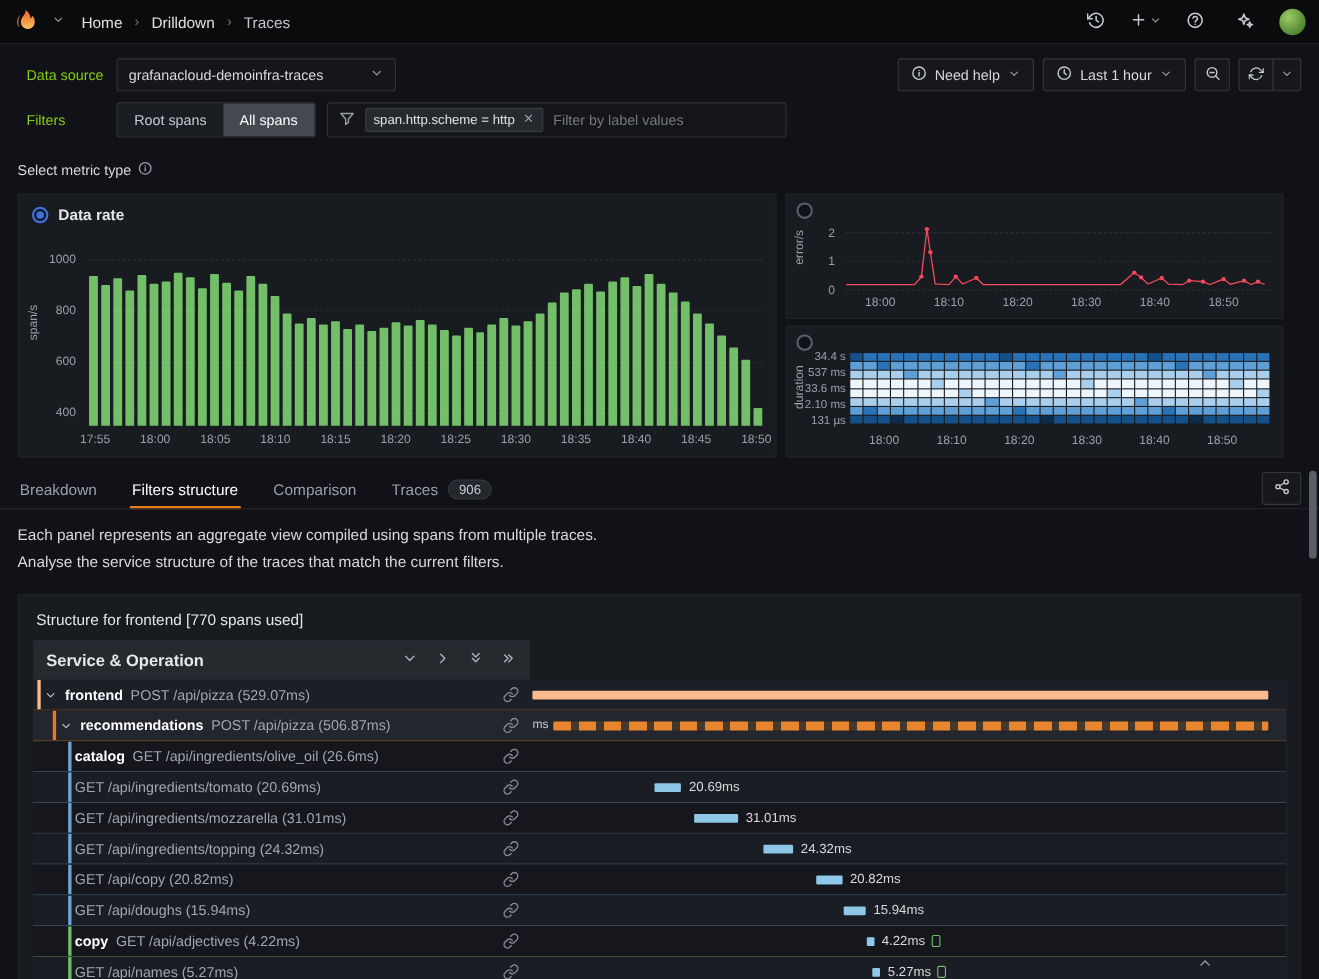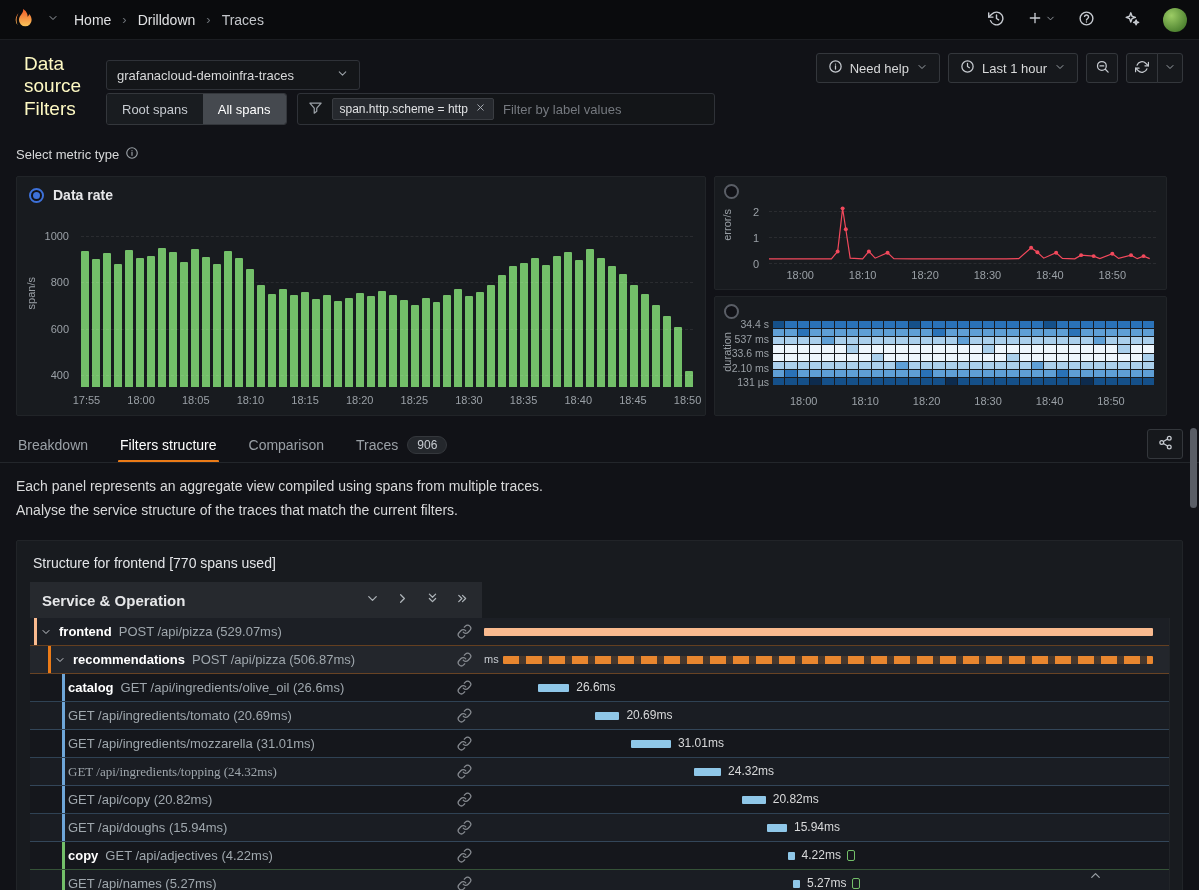--- a/index.html
+++ b/index.html
@@ -19,21 +19,21 @@
     font-size:13px;color:#7b8086;}
   .shortcut{margin-left:auto;color:#7b8086;font-size:12px;}
   .nav-right{margin-left:auto;display:flex;align-items:center;gap:19px;}
   .nav-ico{width:26px;height:26px;display:flex;align-items:center;justify-content:center;cursor:pointer;}
   .plus-group{display:flex;align-items:center;gap:2px;}
   .avatar{width:24px;height:24px;border-radius:50%;
     background:radial-gradient(circle at 35% 32%,#9ccc65,#33691e);}
 
   
   .row2{position:absolute;left:24px;top:53px;display:flex;align-items:center;}
-  .row-label{width:82px;font-size:19px;color:#fef9c3;}
+  .row-label{width:82px;font-size:13px;color:#84cc16;}
   .dropdown{height:30px;min-width:254px;border:1px solid #2f3238;border-radius:3px;background:#141619;
     display:flex;align-items:center;justify-content:space-between;padding:0 10px;font-size:13px;color:#d8d9da;cursor:pointer;}
   .row2-right{position:absolute;right:16px;top:53px;display:flex;align-items:center;gap:8px;}
   .tool-btn{height:30px;display:flex;align-items:center;gap:7px;padding:0 11px;border:1px solid #34373c;
     border-radius:3px;background:#16181c;color:#d8d9da;font-size:13px;cursor:pointer;white-space:nowrap;}
   .icon-btn{width:32px;padding:0;justify-content:center;}
   .btn-group{display:flex;}
   .btn-group .tool-btn:first-child{border-radius:3px 0 0 3px;}
   .btn-group .tool-btn:last-child{border-radius:0 3px 3px 0;margin-left:-1px;width:26px;padding:0;justify-content:center;}
 
@@ -806,26 +806,20 @@
               <span class="accent" style="left: 32px; background: rgb(110, 166, 216);"></span>
               <span class="svc">catalog</span>
               <span class="op">GET /api/ingredients/olive_oil (26.6ms)</span>
               <span class="link-btn">
                 <svg width="15" height="15" viewBox="0 0 24 24" fill="none" stroke="#878b91" stroke-width="2" stroke-linecap="round" stroke-linejoin="round">
                   <path d="M10 13a5 5 0 0 0 7.5.5l3-3a5 5 0 0 0-7.1-7.1l-1.7 1.7"></path>
                   <path d="M14 11a5 5 0 0 0-7.5-.5l-3 3a5 5 0 0 0 7.1 7.1l1.7-1.7"></path>
                 </svg>
               </span>
             </div>
-            <div class="t-line">
-              <div class="t-bar" style="left: 8.1%; width: 4.6%; background: rgb(143, 199, 232);"></div>
-              <span class="bar-label" style="left: calc(12.7% + 7px);">
-                <span>26.6ms</span>
-              </span>
-            </div>
           </div>
           <div class="t-row" style="background: rgb(26, 29, 35); border-bottom: 1px solid rgba(110, 166, 216, 0.3);">
             <div class="t-name" style="padding-left: 38px;">
               <span class="accent" style="left: 32px; background: rgb(110, 166, 216);"></span>
               <span class="op">GET /api/ingredients/tomato (20.69ms)</span>
               <span class="link-btn">
                 <svg width="15" height="15" viewBox="0 0 24 24" fill="none" stroke="#878b91" stroke-width="2" stroke-linecap="round" stroke-linejoin="round">
                   <path d="M10 13a5 5 0 0 0 7.5.5l3-3a5 5 0 0 0-7.1-7.1l-1.7 1.7"></path>
                   <path d="M14 11a5 5 0 0 0-7.5-.5l-3 3a5 5 0 0 0 7.1 7.1l1.7-1.7"></path>
                 </svg>
@@ -850,21 +844,21 @@
               </span>
             </div>
             <div class="t-line">
               <div class="t-bar" style="left: 21.7%; width: 5.8%; background: rgb(143, 199, 232);"></div>
               <span class="bar-label" style="left: calc(27.5% + 7px);">
                 <span>31.01ms</span>
               </span>
             </div>
           </div>
           <div class="t-row" style="background: rgb(26, 29, 35); border-bottom: 1px solid rgba(110, 166, 216, 0.3);">
-            <div class="t-name" style="padding-left: 38px; font-family: Liberation Serif, serif;">
+            <div class="t-name" style="padding-left: 38px;">
               <span class="accent" style="left: 32px; background: rgb(110, 166, 216);"></span>
               <span class="op">GET /api/ingredients/topping (24.32ms)</span>
               <span class="link-btn">
                 <svg width="15" height="15" viewBox="0 0 24 24" fill="none" stroke="#878b91" stroke-width="2" stroke-linecap="round" stroke-linejoin="round">
                   <path d="M10 13a5 5 0 0 0 7.5.5l3-3a5 5 0 0 0-7.1-7.1l-1.7 1.7"></path>
                   <path d="M14 11a5 5 0 0 0-7.5-.5l-3 3a5 5 0 0 0 7.1 7.1l1.7-1.7"></path>
                 </svg>
               </span>
             </div>
             <div class="t-line">

